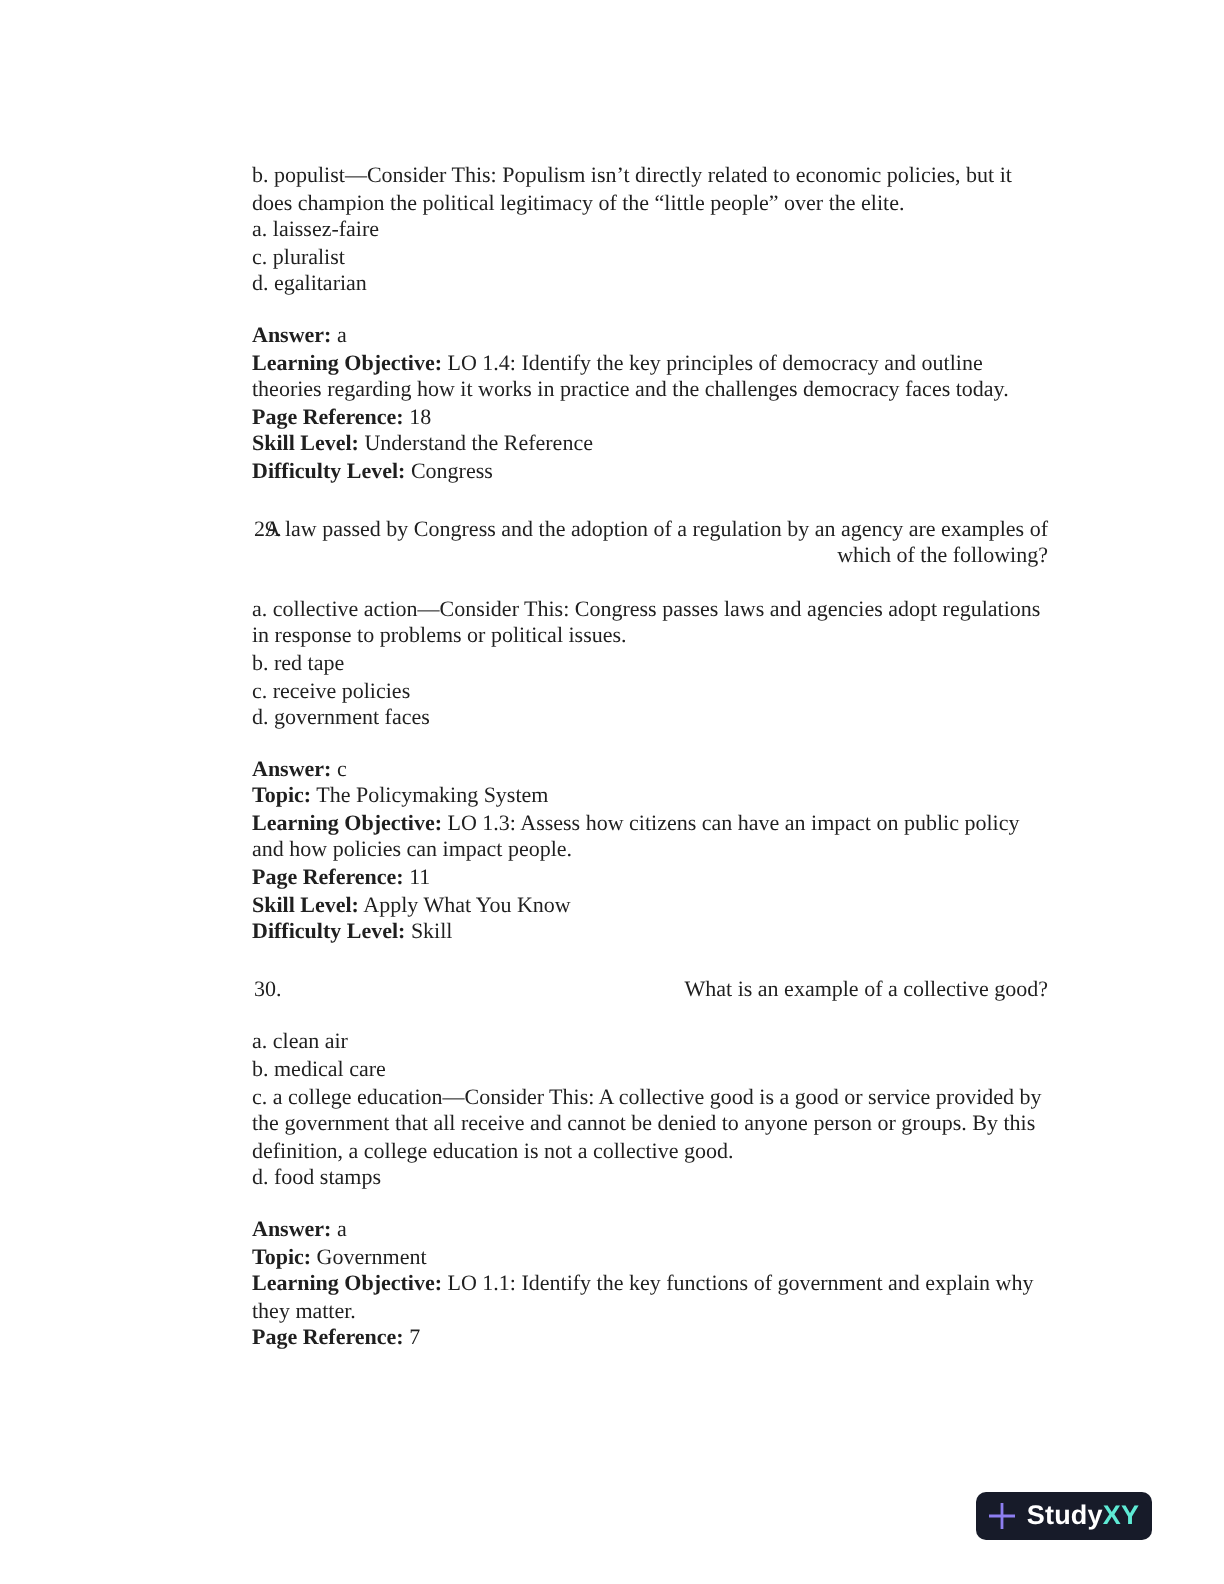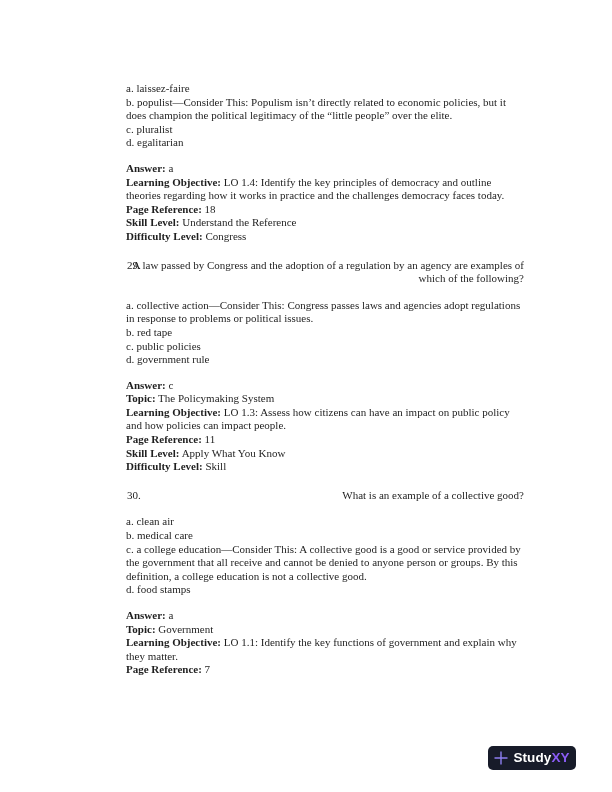--- a/index.html
+++ b/index.html
@@ -62,51 +62,51 @@
     font-family: "Liberation Sans", sans-serif;
     font-weight: 700;
     font-size: 13.5px;
     letter-spacing: 0.1px;
   }
   .wm-plus {
     display: flex;
     align-items: center;
   }
   .wm-brand { color: #ffffff; }
-  .wm-xy { color: #8b5cf6; }
+  .wm-xy { color: #5eead4; }
 </style>
 </head>
 <body>
 
 <div class="content">
 
   <div class="block">
     <div class="options">
+      <p>b. populist—Consider This: Populism isn’t directly related to economic policies, but it does champion the political legitimacy of the “little people” over the elite.</p>
       <p>a. laissez-faire</p>
-      <p>b. populist—Consider This: Populism isn’t directly related to economic policies, but it does champion the political legitimacy of the “little people” over the elite.</p>
       <p>c. pluralist</p>
       <p>d. egalitarian</p>
     </div>
     <div class="meta">
       <p><b>Answer:</b> <span>a</span></p>
       <p><b>Learning Objective:</b> <span>LO 1.4: Identify the key principles of democracy and outline theories regarding how it works in practice and the challenges democracy faces today.</span></p>
       <p><b>Page Reference:</b> <span>18</span></p>
       <p><b>Skill Level:</b> <span>Understand the Reference</span></p>
       <p><b>Difficulty Level:</b> <span>Congress</span></p>
     </div>
   </div>
 
   <div class="block">
     <div class="qnum">29.</div>
     <p class="question">A law passed by Congress and the adoption of a regulation by an agency are examples of which of the following?</p>
     <div class="options">
       <p>a. collective action—Consider This: Congress passes laws and agencies adopt regulations in response to problems or political issues.</p>
       <p>b. red tape</p>
-      <p>c. public policies</p>
-      <p>d. government rule</p>
+      <p>c. receive policies</p>
+      <p>d. government faces</p>
     </div>
     <div class="meta">
       <p><b>Answer:</b> <span>c</span></p>
       <p><b>Topic:</b> <span>The Policymaking System</span></p>
       <p><b>Learning Objective:</b> <span>LO 1.3: Assess how citizens can have an impact on public policy and how policies can impact people.</span></p>
       <p><b>Page Reference:</b> <span>11</span></p>
       <p><b>Skill Level:</b> <span>Apply What You Know</span></p>
       <p><b>Difficulty Level:</b> <span>Skill</span></p>
     </div>
   </div>

